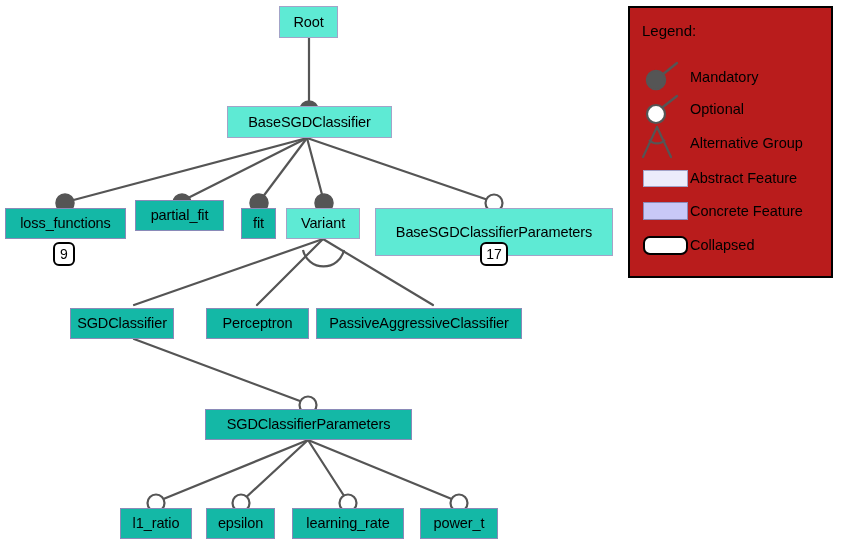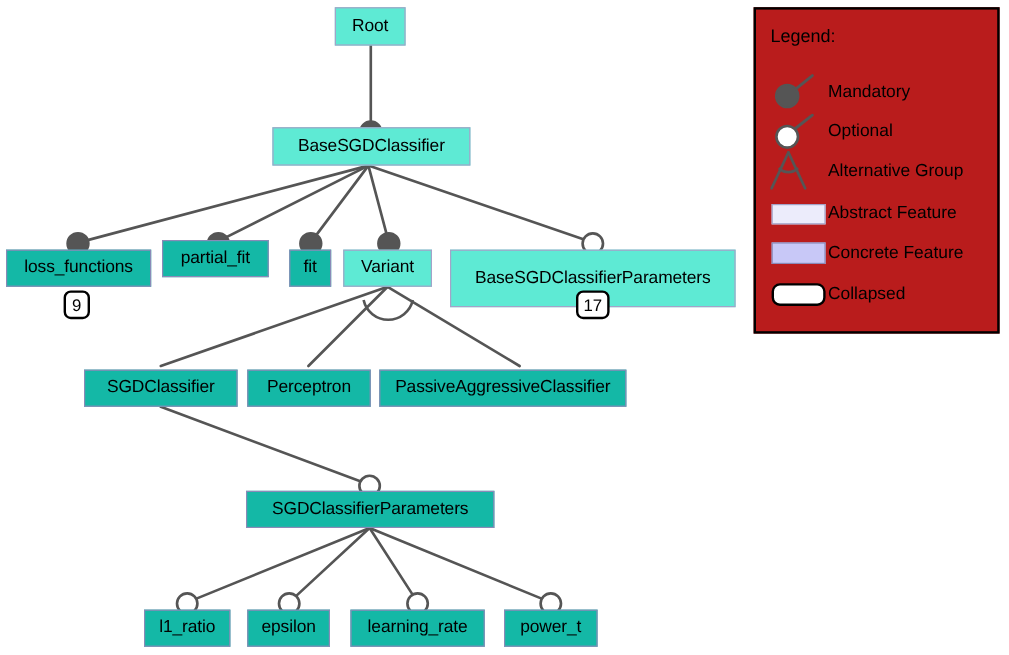--- a/index.html
+++ b/index.html
@@ -141,21 +141,21 @@
 </svg>
 
 <div id="nodes">
   <div class="node abstract" style="left:279px;top:6px;width:59px;height:32px;">Root</div>
   <div class="node abstract" style="left:227px;top:106px;width:165px;height:32px;">BaseSGDClassifier</div>
   <div class="node concrete" style="left:5px;top:208px;width:121px;height:31px;">loss_functions</div>
   <div class="node concrete" style="left:135px;top:200px;width:89px;height:31px;">partial_fit</div>
   <div class="node concrete" style="left:241px;top:208px;width:35px;height:31px;">fit</div>
   <div class="node abstract" style="left:286px;top:208px;width:74px;height:31px;">Variant</div>
   <div class="node abstract" style="left:375px;top:208px;width:238px;height:48px;">BaseSGDClassifierParameters</div>
-  <div class="node concrete" style="left:70px;top:308px;width:128px;height:31px;">SGDClassifier</div>
+  <div class="node concrete" style="left:70px;top:308px;width:104px;height:31px;">SGDClassifier</div>
   <div class="node concrete" style="left:206px;top:308px;width:103px;height:31px;">Perceptron</div>
   <div class="node concrete" style="left:316px;top:308px;width:206px;height:31px;">PassiveAggressiveClassifier</div>
   <div class="node concrete" style="left:205px;top:409px;width:207px;height:31px;">SGDClassifierParameters</div>
   <div class="node concrete" style="left:120px;top:508px;width:72px;height:31px;">l1_ratio</div>
   <div class="node concrete" style="left:206px;top:508px;width:69px;height:31px;text-align:right;">epsilon</div>
   <div class="node concrete" style="left:292px;top:508px;width:112px;height:31px;">learning_rate</div>
   <div class="node concrete" style="left:420px;top:508px;width:78px;height:31px;">power_t</div>
 </div>
 
 <div class="badge" style="left:53px;top:242px;width:22px;height:24px;">9</div>

